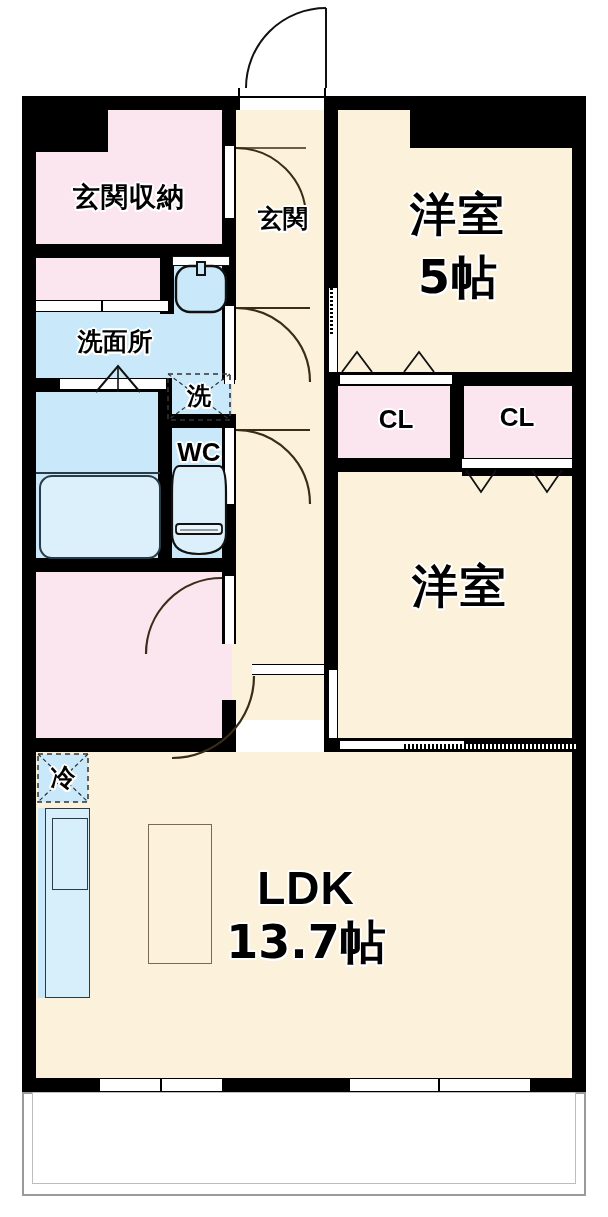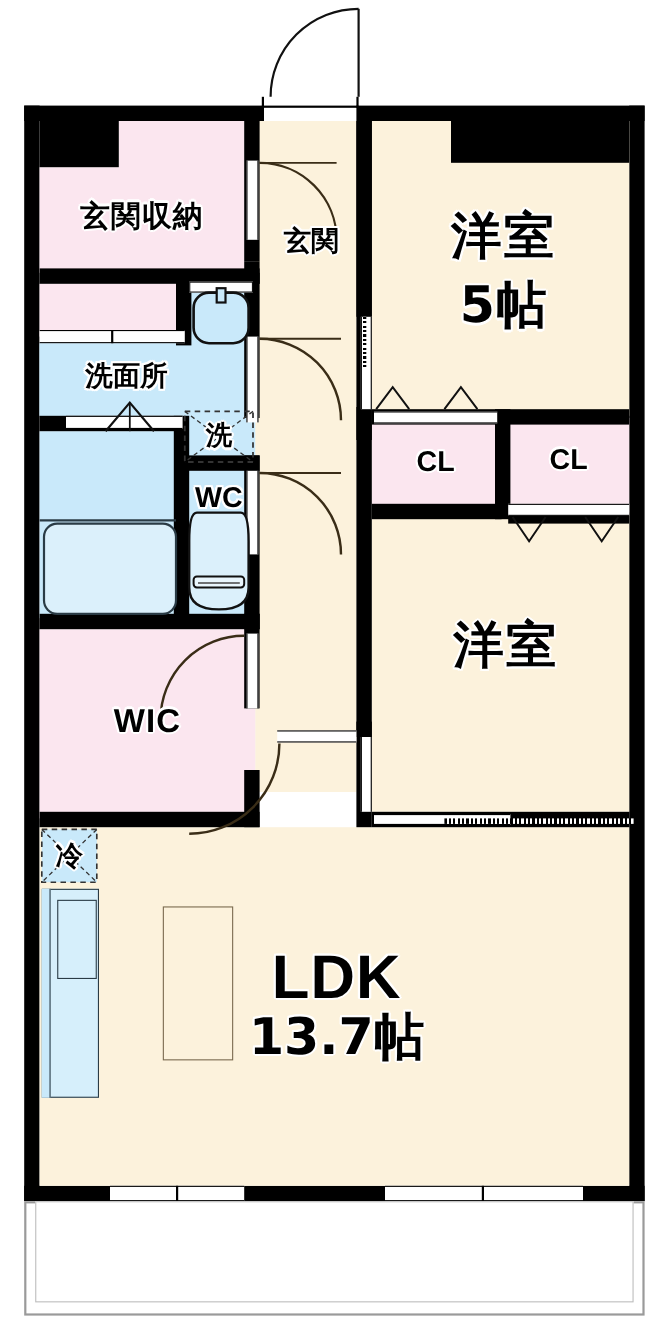--- a/index.html
+++ b/index.html
@@ -209,28 +209,27 @@
   <div class="lbl jp" style="left:240px;top:155px;width:86px;height:40px;font-size:25px;margin-top:44px;">玄関</div>
 
 
   <div class="lbl jp" style="left:36px;top:322px;width:158px;height:40px;font-size:25px;">洗面所</div>
 
 
   <div class="lbl jp" style="left:172px;top:378px;width:54px;height:38px;font-size:24px;">洗</div>
 
   <div class="lbl" style="left:166px;top:436px;width:66px;height:34px;font-size:26px;">WC</div>
 
-  <div class="lbl" style="left:42px;top:634px;width:184px;height:44px;font-size:30px;letter-spacing:1px;">WIC</div>
 
   <div class="lbl jp" style="left:348px;top:186px;width:220px;height:56px;font-size:46px;letter-spacing:2px;">洋室</div>
   <div class="lbl jp" style="left:348px;top:248px;width:220px;height:58px;font-size:46px;letter-spacing:1px;">5帖</div>
 
   <div class="lbl" style="left:338px;top:400px;width:116px;height:40px;font-size:26px;">CL</div>
   <div class="lbl" style="left:462px;top:398px;width:110px;height:40px;font-size:26px;">CL</div>
 
   <div class="lbl jp" style="left:348px;top:558px;width:224px;height:56px;font-size:46px;letter-spacing:2px;">洋室</div>
 
-  <div class="lbl" style="left:226px;top:862px;width:160px;height:52px;font-size:56px;letter-spacing:1px;">LDK</div>
+  <div class="lbl" style="left:226px;top:862px;width:160px;height:52px;font-size:46px;letter-spacing:1px;">LDK</div>
   <div class="lbl jp" style="left:214px;top:914px;width:184px;height:56px;font-size:46px;">13.7帖</div>
 
   <div class="lbl jp" style="left:38px;top:756px;width:50px;height:44px;font-size:25px;">冷</div>
 
 </div>
 
 </body></html>

